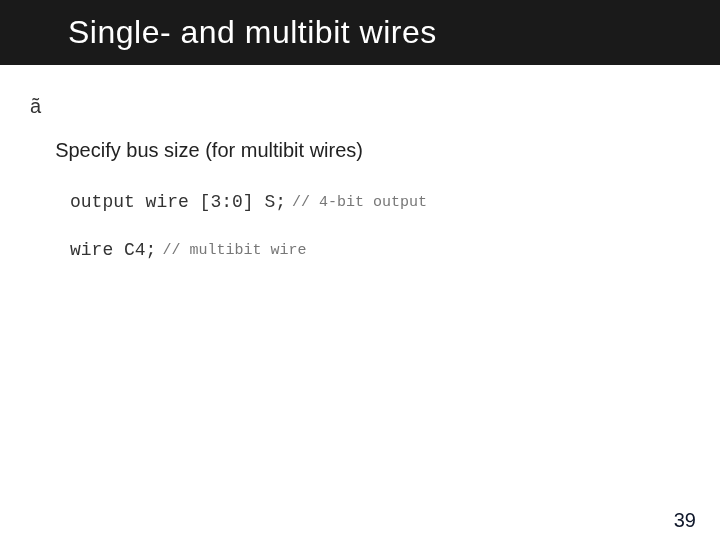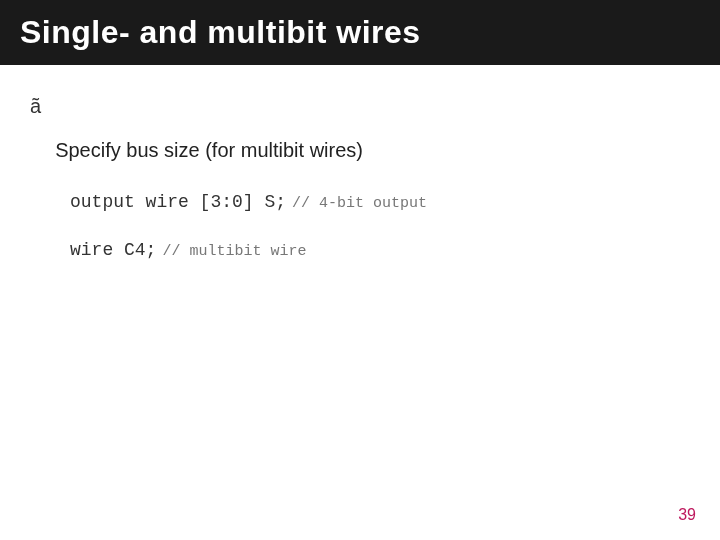--- a/index.html
+++ b/index.html
@@ -19,23 +19,24 @@
     .header-bar {
       background-color: #1a1a1a;
       color: #ffffff;
       padding: 14px 20px 14px 20px;
       display: flex;
       align-items: center;
     }
 
     .header-title {
       font-size: 32px;
-      font-weight: bold;
+      font-weight: normal;
       color: #ffffff;
       letter-spacing: 0.5px;
+      margin-left: 48px;
     }
 
     .content-area {
       padding: 30px 30px 20px 30px;
       background-color: #ffffff;
     }
 
     .bullet-point {
       display: flex;
       align-items: flex-start;
@@ -60,43 +61,43 @@
     .code-block {
       margin-top: 10px;
       margin-left: 40px;
       font-family: 'Courier New', Courier, monospace;
       font-size: 18px;
       color: #333333;
     }
 
     .code-line {
       display: flex;
-      align-items: flex-end;
+      align-items: center;
       margin-bottom: 28px;
     }
 
     .code-keyword {
       color: #333333;
       font-family: 'Courier New', Courier, monospace;
       font-size: 18px;
     }
 
     .code-comment {
       color: #777777;
       font-family: 'Courier New', Courier, monospace;
       font-size: 15px;
       margin-left: 6px;
     }
 
     .page-number-area {
       position: absolute;
-      bottom: 16px;
+      bottom: 8px;
       right: 24px;
-      font-size: 16px;
-      color: #be185d;
+      font-size: 20px;
+      color: #0f172a;
     }
   </style>
 </head>
 <body>
 
 <div class="header-bar">
   <span class="header-title">Single- and multibit wires</span>
 </div>
 
 <div class="content-area">

